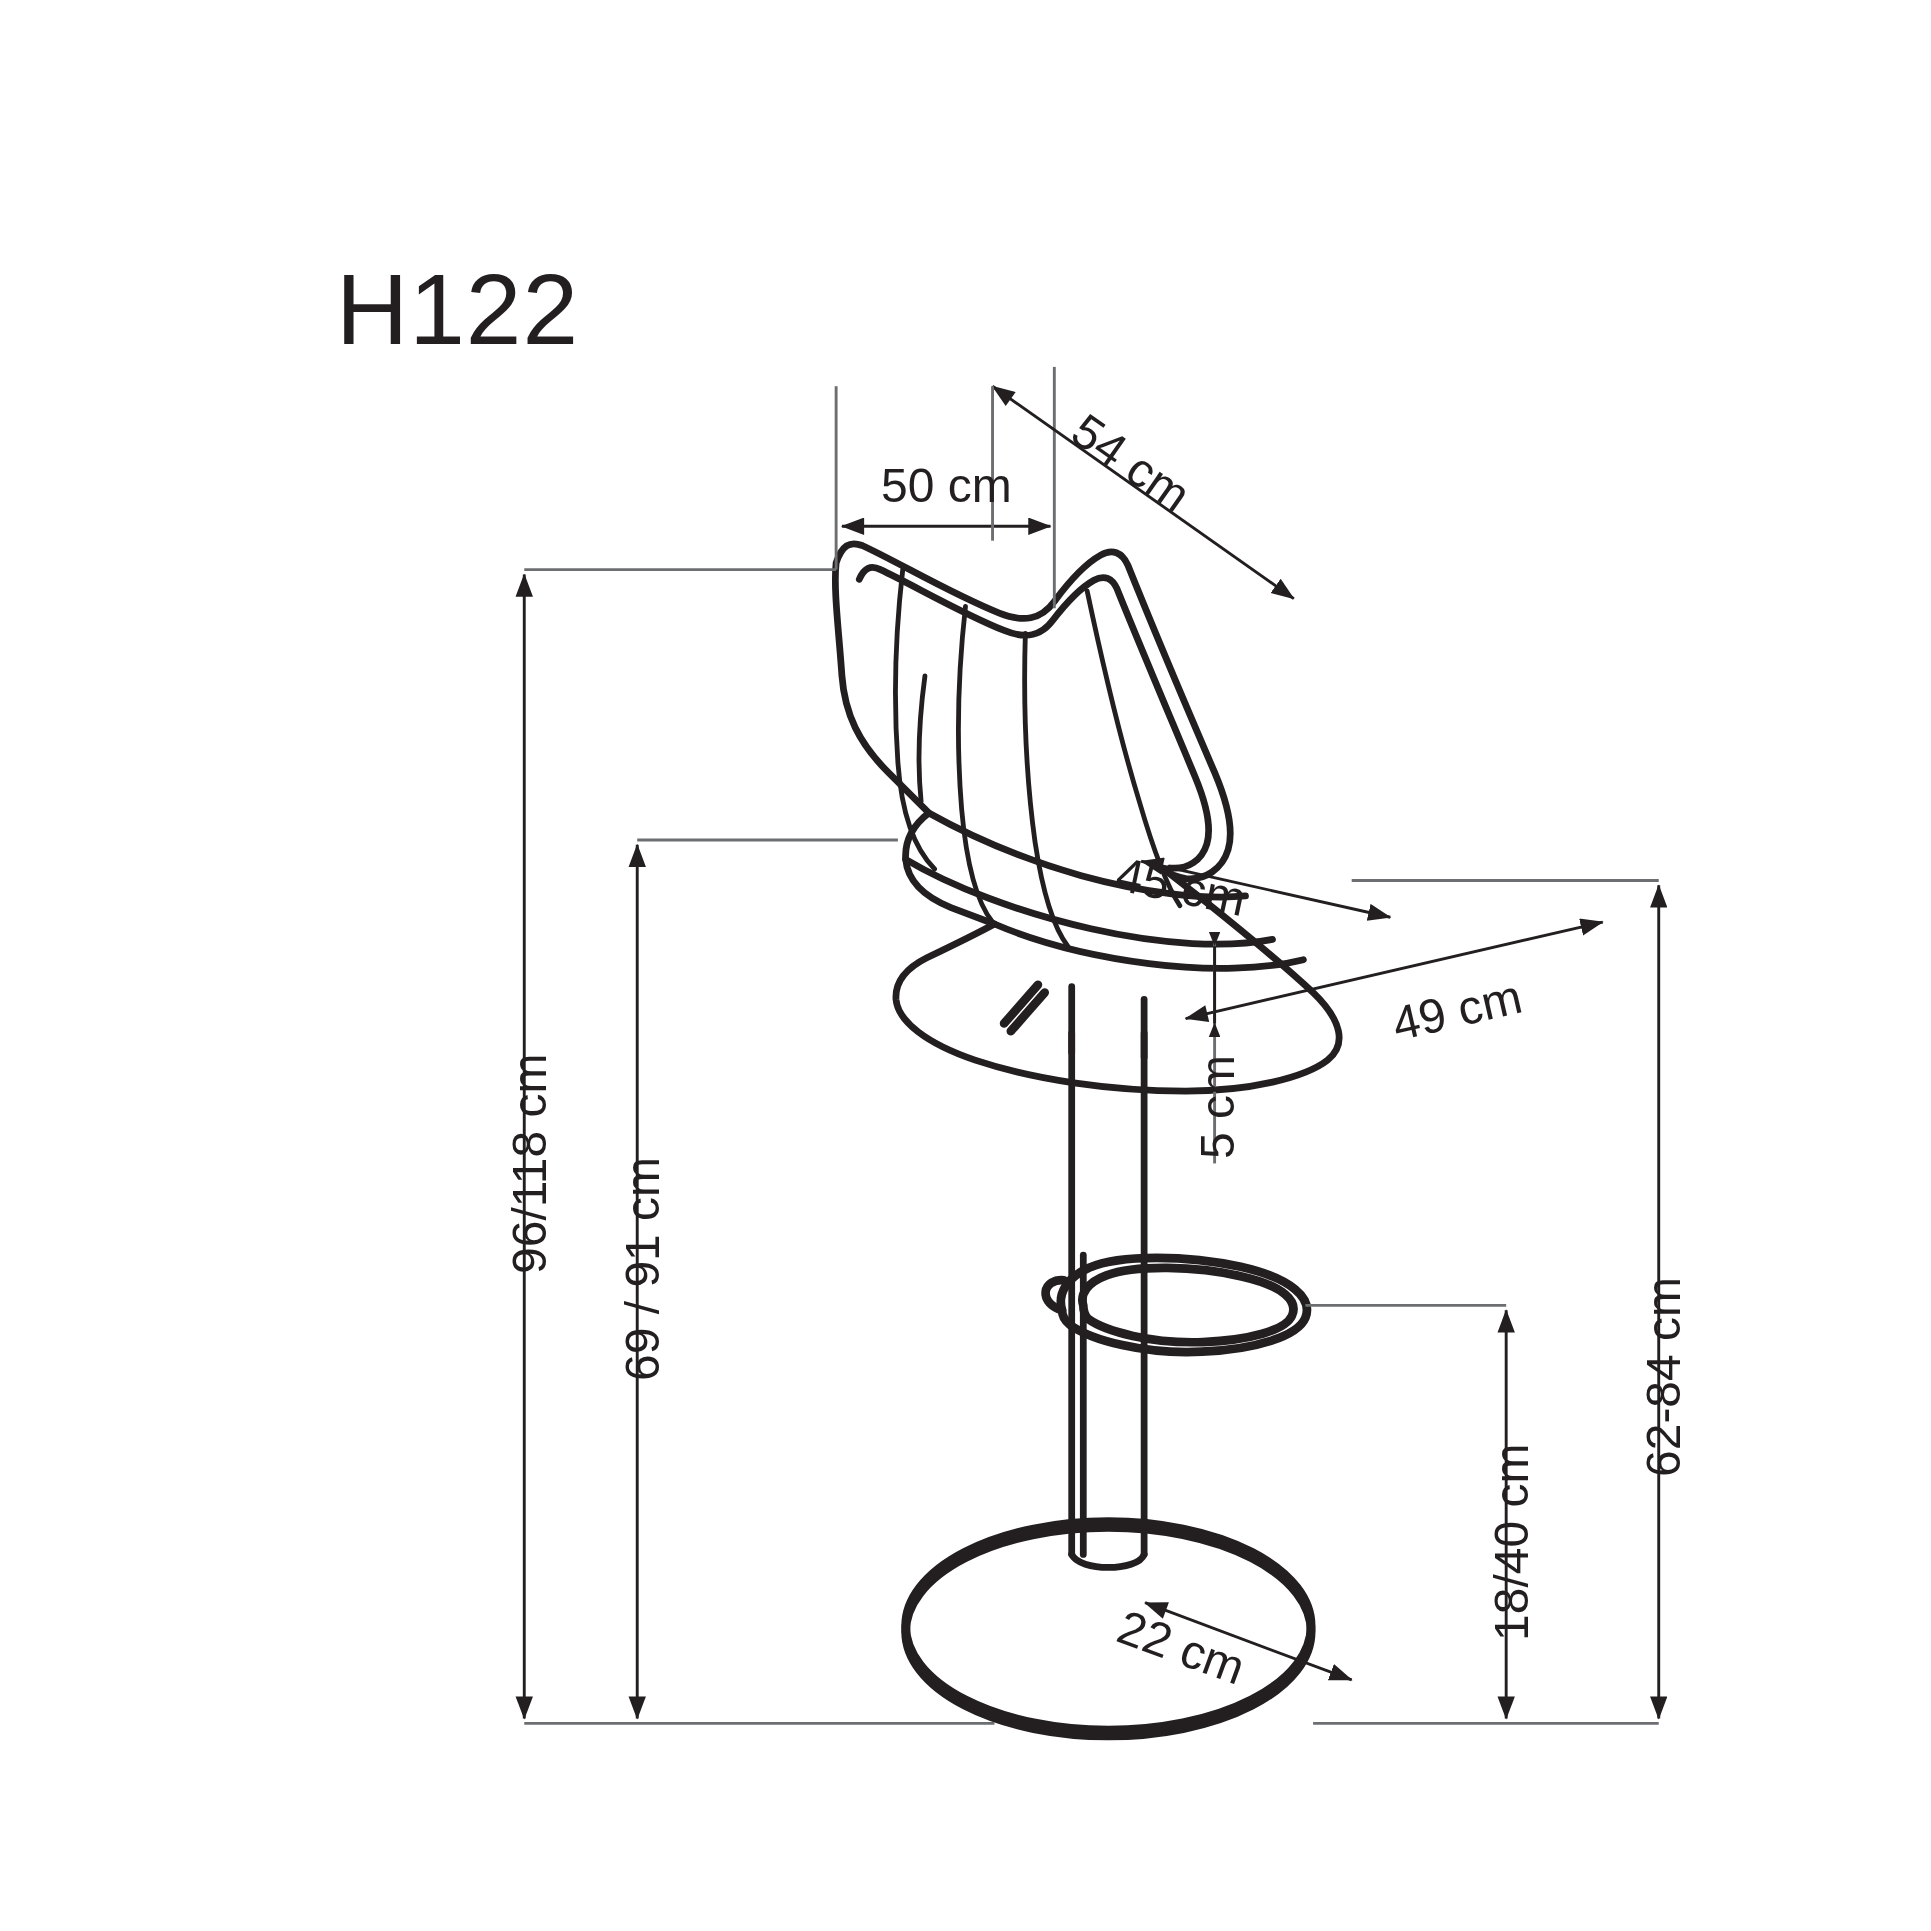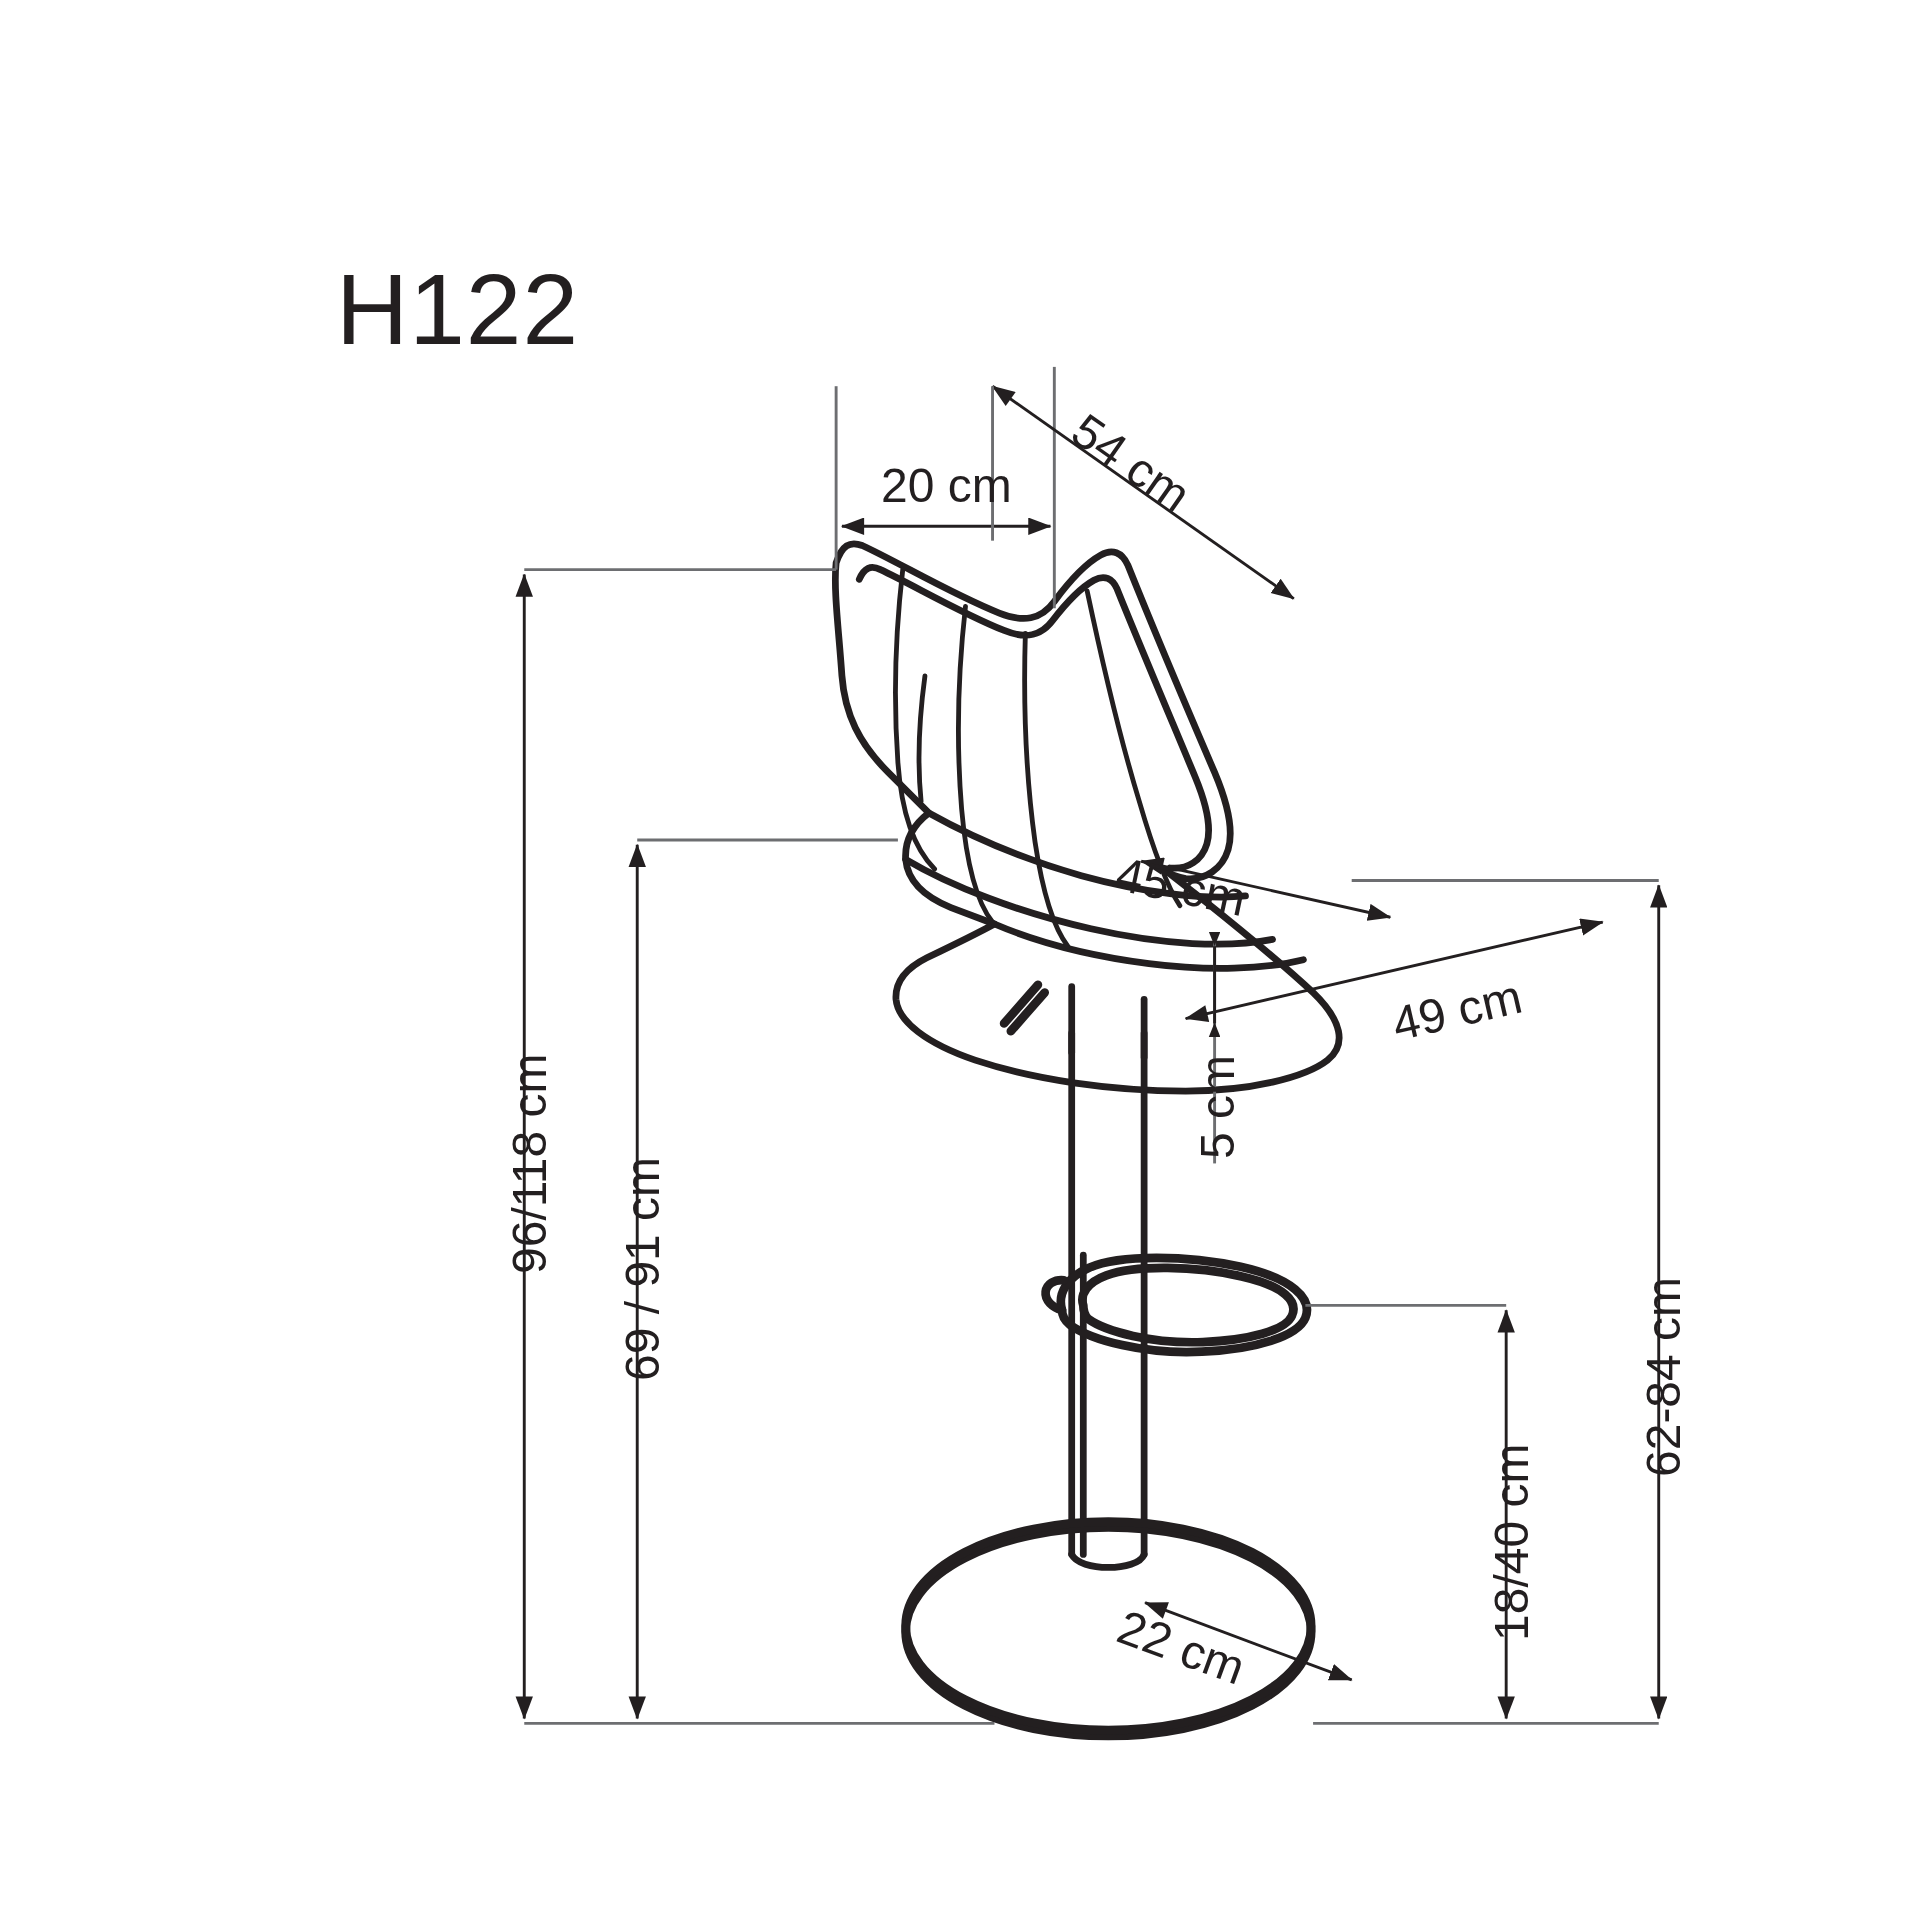--- a/index.html
+++ b/index.html
@@ -194,21 +194,21 @@
       <line x1="1560" y1="1357" x2="1560" y2="1780" stroke="#231f20" marker-start="url(#arrTail)" marker-end="url(#arrHead)"></line>
 
       <line x1="1400" y1="912" x2="1718" y2="912"></line>
       <line x1="1360" y1="1785" x2="1718" y2="1785"></line>
       <line x1="1718" y1="917" x2="1718" y2="1780" stroke="#231f20" marker-start="url(#arrTail)" marker-end="url(#arrHead)"></line>
     </g>
   </svg>
 
   <div class="model-title">H122</div>
 
-  <div class="dim-label" style="left:881px; top:462px;">20 cm</div>
+  <div class="dim-label" style="left:881px; top:462px;">50 cm</div>
 
   <div class="dim-label" style="left:1091px; top:406px; transform:rotate(35deg); transform-origin:0 0;">54 cm</div>
 
   <div class="dim-label" style="left:1122px; top:850px; transform:rotate(12deg); transform-origin:0 0;">45 cm</div>
 
   <div class="dim-label" style="left:1388px; top:1002px; transform:rotate(-13deg); transform-origin:0 0;">49 cm</div>
 
   <div class="dim-label rot90" style="left:1194px; top:1159px;">5 cm</div>
 
   <div class="dim-label" style="left:1128px; top:1603px; transform:rotate(20deg); transform-origin:0 0;">22 cm</div>

